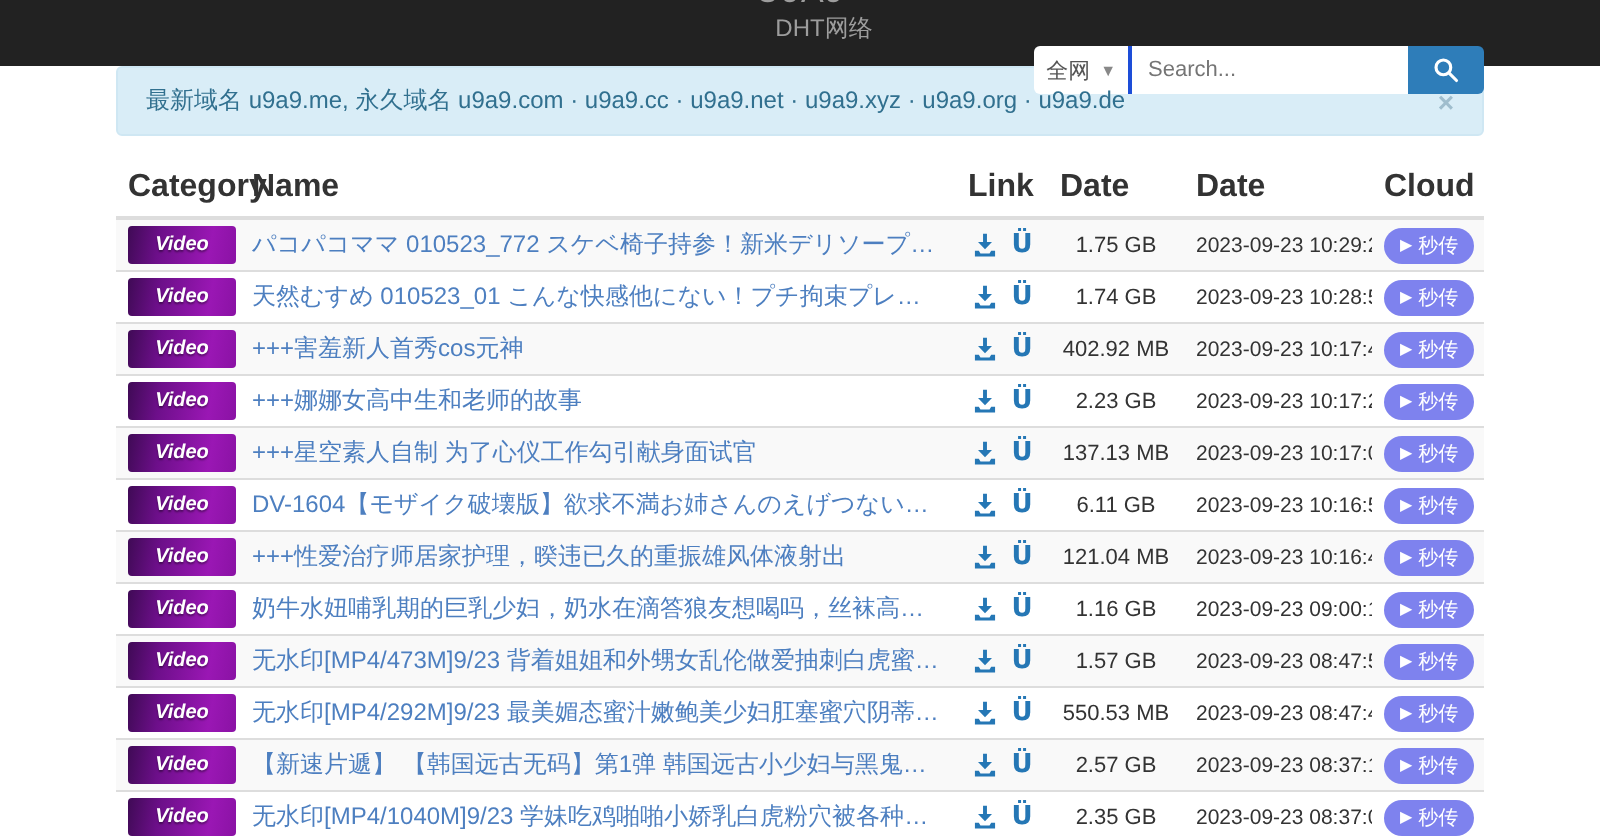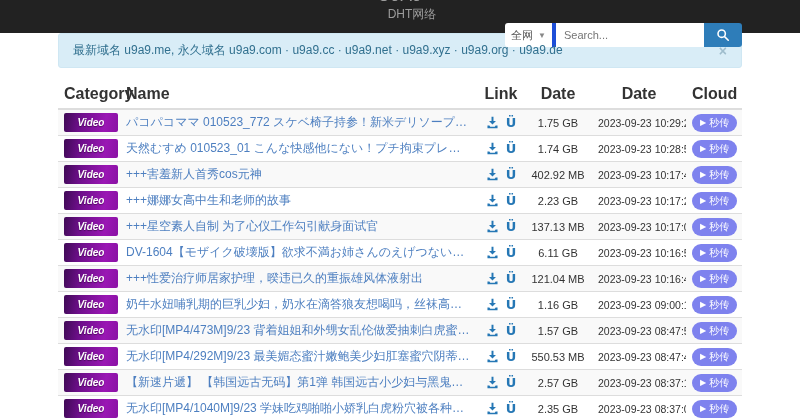--- a/index.html
+++ b/index.html
@@ -8,34 +8,34 @@
   
   .navbar { height:33px; background:#222; display:flex; align-items:center; }
   .nav-inner { width:684px; margin:0 auto; display:flex; align-items:center;flex-direction:column; }
   .brand { color:#9d9d9d; font-size:17px; letter-spacing:0.5px; cursor:pointer; }
   .nav-link { color:#9d9d9d; font-size:12px; margin-left:24px; cursor:pointer; }
   .search-group { margin-left:auto; display:flex; align-items:flex-end; }
   .scope-select { height:24px; background:#fff; border:none; border-radius:3px 0 0 3px;
                   font-size:11px; color:#555; padding:0 6px; display:flex; align-items:center;
                   gap:5px; cursor:pointer; }
   .scope-caret { font-size:8px; color:#888; }
-  .search-input { height:24px; width:152px; border:none; border-left:4px solid #1d4ed8;
+  .search-input { height:24px; width:140px; border:none; border-left:2px solid #1d4ed8;
                   font-size:11px; padding:0 8px; color:#555; outline:none; border-radius:0; }
   .search-btn { height:24px; width:38px; border:none; background:#2e7db9; border-radius:0 3px 3px 0;
                 display:flex; align-items:center; justify-content:center; cursor:pointer; }
   
   .container { width:684px; margin:0 auto; }
   .notice { margin-top:0; background:#d9edf7; border:1px solid #cfe7f3; border-radius:3px;
             color:#31708f; font-size:12px; padding:8px 14px; display:flex; align-items:center; }
   .notice-close { margin-left:auto; color:#9fbdcd; font-size:14px; font-weight:bold;
                   cursor:pointer; line-height:1; }
   
   table { width:684px; margin-top:12px; border-collapse:collapse; table-layout:fixed; }
   th { font-size:16px; color:#333; text-align:left; padding:5px 6px; border-bottom:2px solid #ddd; }
-  th.c-center { text-align:center; }
+  th.c-center { }
   td { font-size:12px; padding:3px 6px; border-top:1px solid #ddd; vertical-align:middle;
        white-space:nowrap; overflow:hidden; }
   tbody tr:first-child td { border-top:none; }
   tbody tr:nth-child(odd) { background:#f9f9f9; }
   .col-cat   { width:62px; }
   .col-name  { width:358px; }
   .col-link  { width:46px; }
   .col-size  { width:68px; }
   .col-date  { width:94px; }
   .col-cloud { width:56px; }

